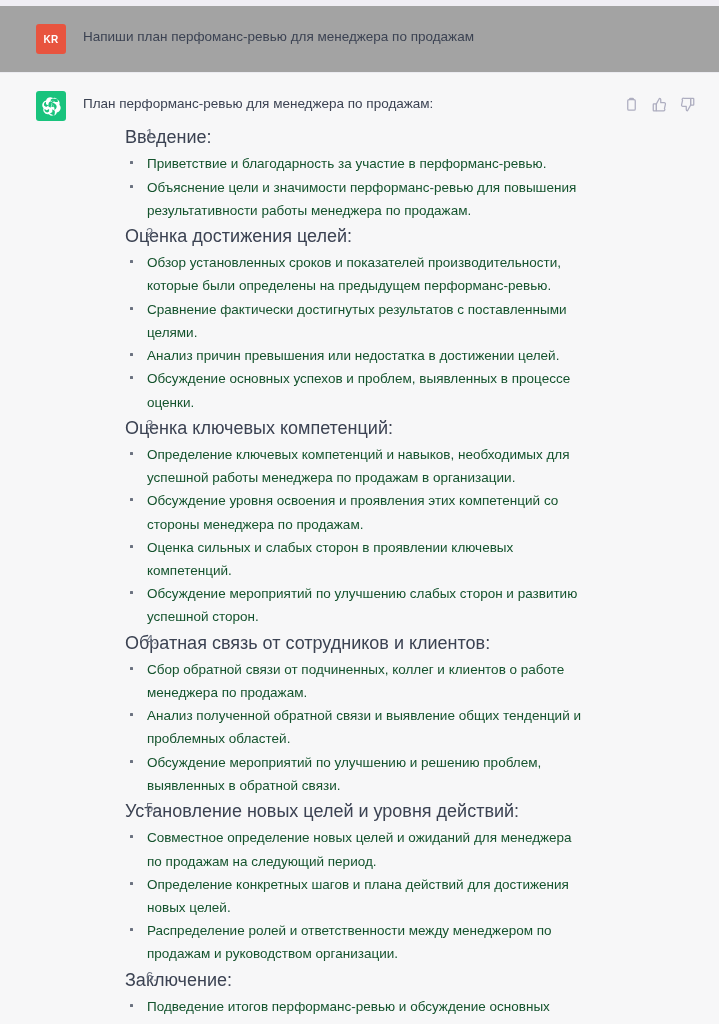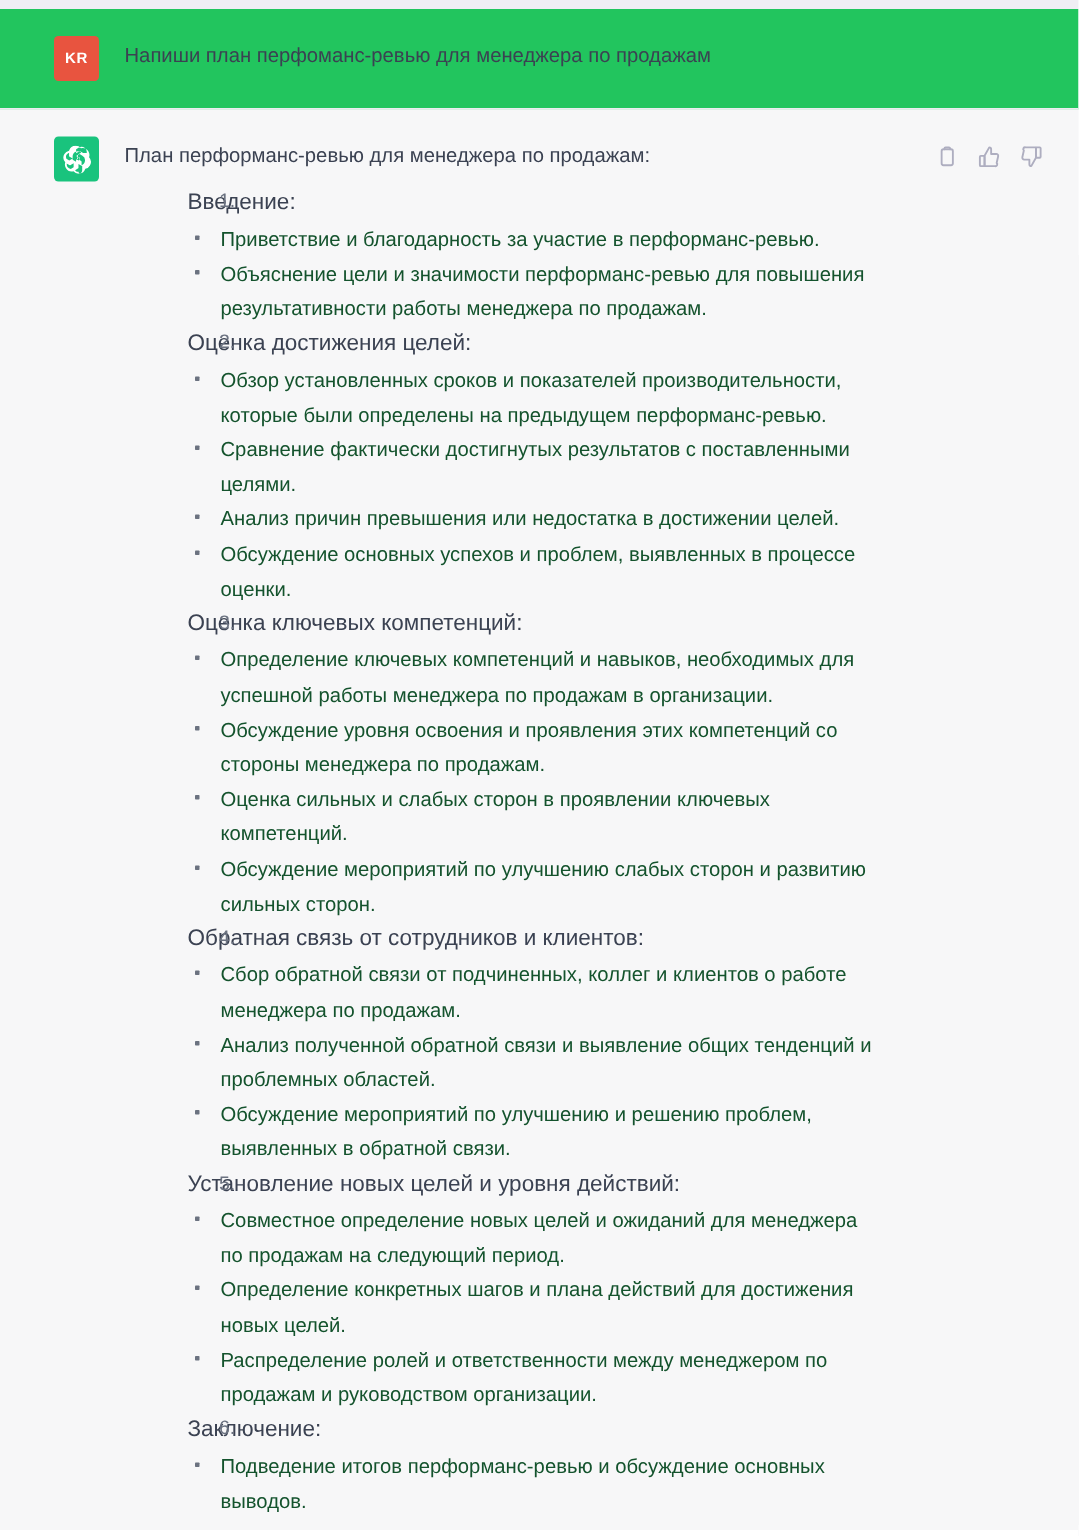--- a/index.html
+++ b/index.html
@@ -28,21 +28,21 @@
     width: 100%;
   }
 
   
   .msg {
     width: 100%;
     display: block;
     position: relative;
   }
   .msg--user {
-    background: #22c55e;
+    background: #a3a3a3;
     border-bottom: 1px solid #ececf1;
   }
   .msg--assistant {
     background: #f7f7f8;
   }
 
   .msg-inner {
     display: flex;
     align-items: flex-start;
     padding: 18px 24px 18px 36px;
@@ -114,21 +114,21 @@
     left: 21px;
     width: 20px;
     color: #6b7280;
     font-size: 13px;
     text-align: left;
   }
   .step-title {
     display: block;
     position: relative;
     color: #3b4252;
-    font-size: 15px;
+    font-size: 18px;
     line-height: 1.62;
     padding: 0;
   }
 
   ul.subs {
     list-style: none;
     margin: 0 0 0 0;
     padding: 0 0 0 0;
   }
   ul.subs > li.sub {
@@ -221,21 +221,21 @@
               <li class="sub">Обсуждение основных успехов и проблем, выявленных в процессе оценки.</li>
             </ul>
           </li>
 
           <li class="step">
             <span class="step-title">Оценка ключевых компетенций:</span>
             <ul class="subs">
               <li class="sub">Определение ключевых компетенций и навыков, необходимых для успешной работы менеджера по продажам в организации.</li>
               <li class="sub">Обсуждение уровня освоения и проявления этих компетенций со стороны менеджера по продажам.</li>
               <li class="sub">Оценка сильных и слабых сторон в проявлении ключевых компетенций.</li>
-              <li class="sub">Обсуждение мероприятий по улучшению слабых сторон и развитию сильных сторон.</li>
+              <li class="sub">Обсуждение мероприятий по улучшению слабых сторон и развитию успешной сторон.</li>
             </ul>
           </li>
 
           <li class="step">
             <span class="step-title">Обратная связь от сотрудников и клиентов:</span>
             <ul class="subs">
               <li class="sub">Сбор обратной связи от подчиненных, коллег и клиентов о работе менеджера по продажам.</li>
               <li class="sub">Анализ полученной обратной связи и выявление общих тенденций и проблемных областей.</li>
               <li class="sub">Обсуждение мероприятий по улучшению и решению проблем, выявленных в обратной связи.</li>
             </ul>

